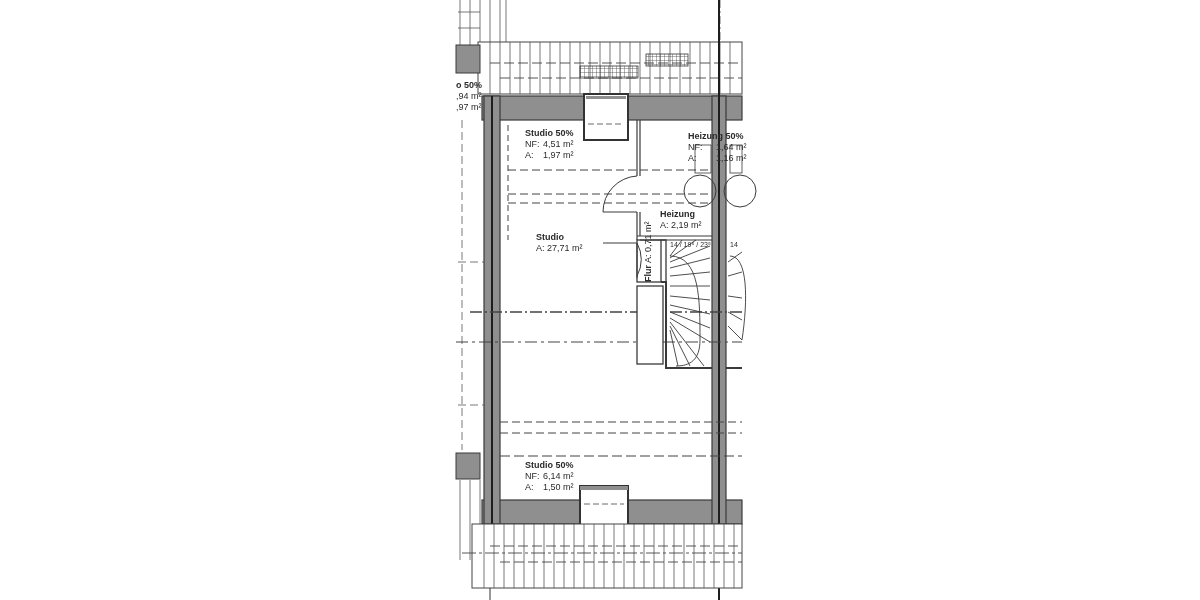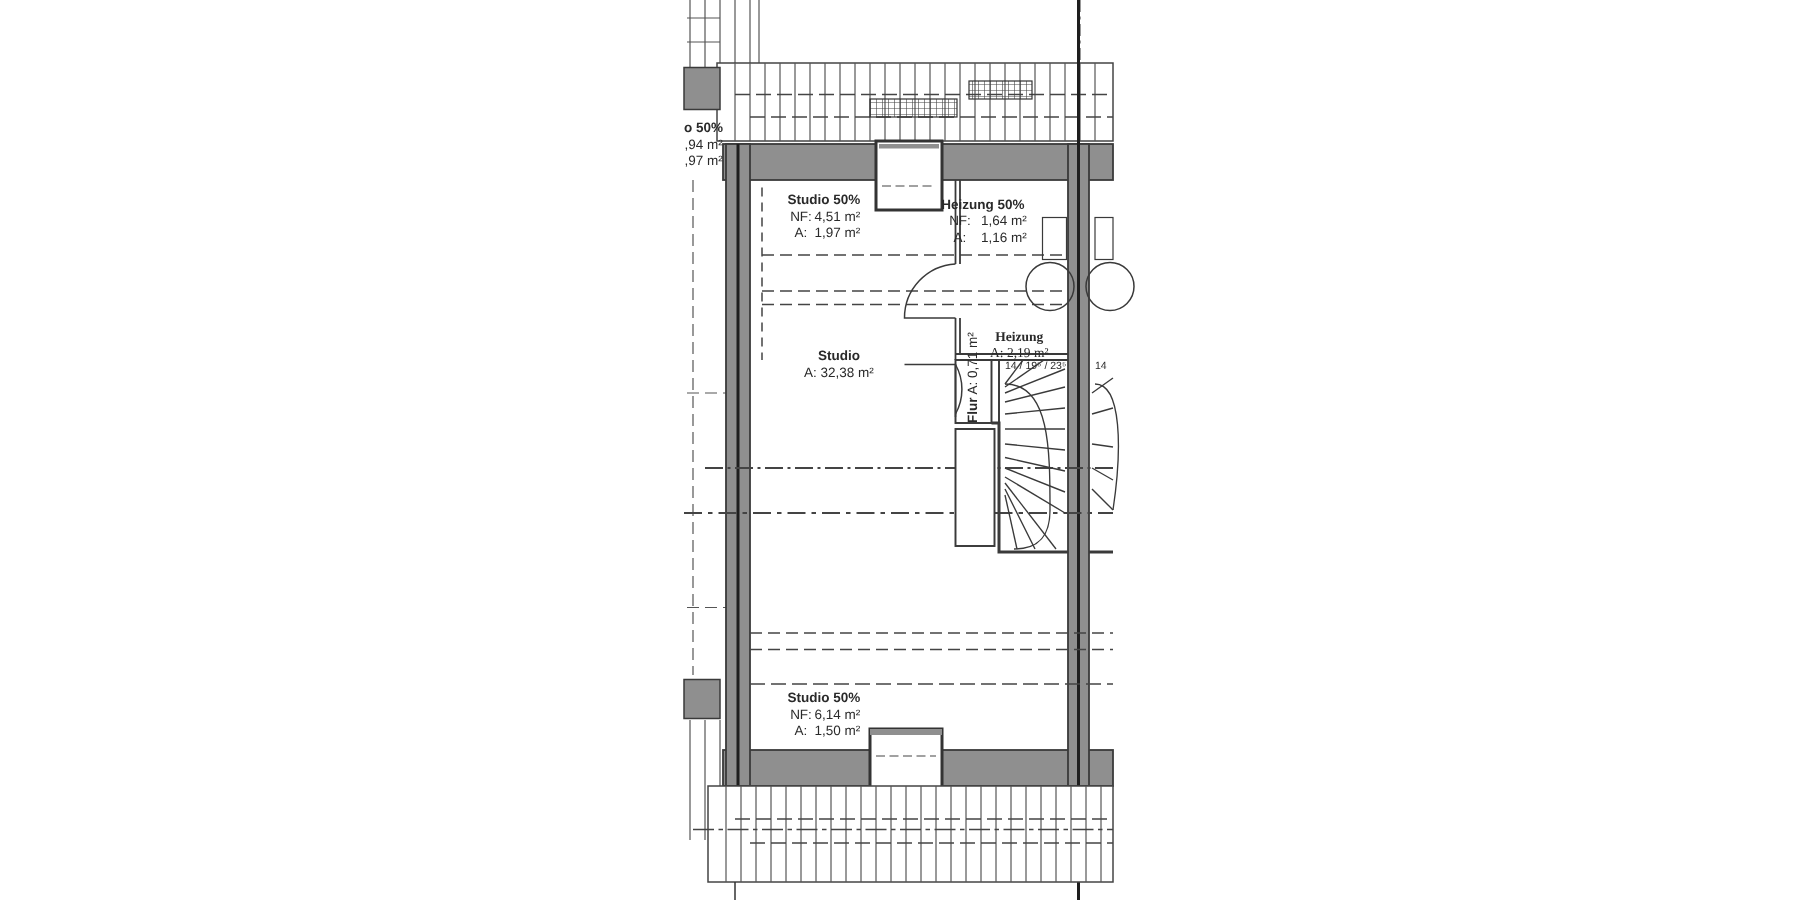--- a/index.html
+++ b/index.html
@@ -1,20 +1,20 @@
 <!DOCTYPE html>
 <html><head>
 <meta charset="utf-8">
 <style>
   html, body { margin: 0; padding: 0; background: #ffffff; }
   body { width: 1200px; height: 600px; position: relative; overflow: hidden; font-family: "Liberation Sans", sans-serif; }
   #plan { position: absolute; left: 0; top: 0; width: 1200px; height: 600px; }
   .lbl { position: absolute; font-family: "Liberation Sans", sans-serif; font-size: 9px; color: #2a2a2a; line-height: 11px; white-space: nowrap; }
   .lbl b { font-weight: bold; }
-  .row { display: block; text-align: center; }
+  .row { display: block; }
   .row .k { display: inline-block; width: 18px; }
   .vert { transform: rotate(-90deg); transform-origin: left top; }
   .small { font-size: 7px; }
 </style>
 </head>
 <body>
 
 <svg id="plan" viewBox="0 0 1200 600" xmlns="http://www.w3.org/2000/svg">
   <defs>
     <pattern id="grid" width="4" height="4" patternUnits="userSpaceOnUse">
@@ -211,34 +211,34 @@
     <line x1="490" y1="588" x2="490" y2="600" stroke="#333" stroke-width="1"></line>
   </g>
 </svg>
 
 <div class="lbl" style="left:525px; top:128px;">
   <b class="row">Studio 50%</b>
   <span class="row"><span class="k">NF:</span><span>4,51 m²</span></span>
   <span class="row"><span class="k">A:</span><span>1,97 m²</span></span>
 </div>
 
-<div class="lbl" style="left:626px; top:131px;">
+<div class="lbl" style="left:688px; top:131px;">
   <b class="row">Heizung 50%</b>
   <span class="row"><span class="k" style="width:28px">NF:</span><span>1,64 m²</span></span>
   <span class="row"><span class="k" style="width:28px">A:</span><span>1,16 m²</span></span>
 </div>
 
-<div class="lbl" style="left:660px; top:219px;font-family:Liberation Serif, serif;">
+<div class="lbl" style="left:660px; top:209px;">
   <b class="row">Heizung</b>
   <span class="row"><span>A:</span> <span>2,19 m²</span></span>
 </div>
 
 <div class="lbl" style="left:536px; top:232px;">
   <b class="row">Studio</b>
-  <span class="row"><span>A:</span> <span>32,38 m²</span></span>
+  <span class="row"><span>A:</span> <span>27,71 m²</span></span>
 </div>
 
 <div class="lbl vert" style="left:643px; top:282px;">
   <b>Flur</b>
   <span><span>A:</span> <span>0,71 m²</span></span>
 </div>
 
 <div class="lbl small" style="left:670px; top:239px;">
   <span>14 / 19⁵ / 23⁵</span>
 </div>

